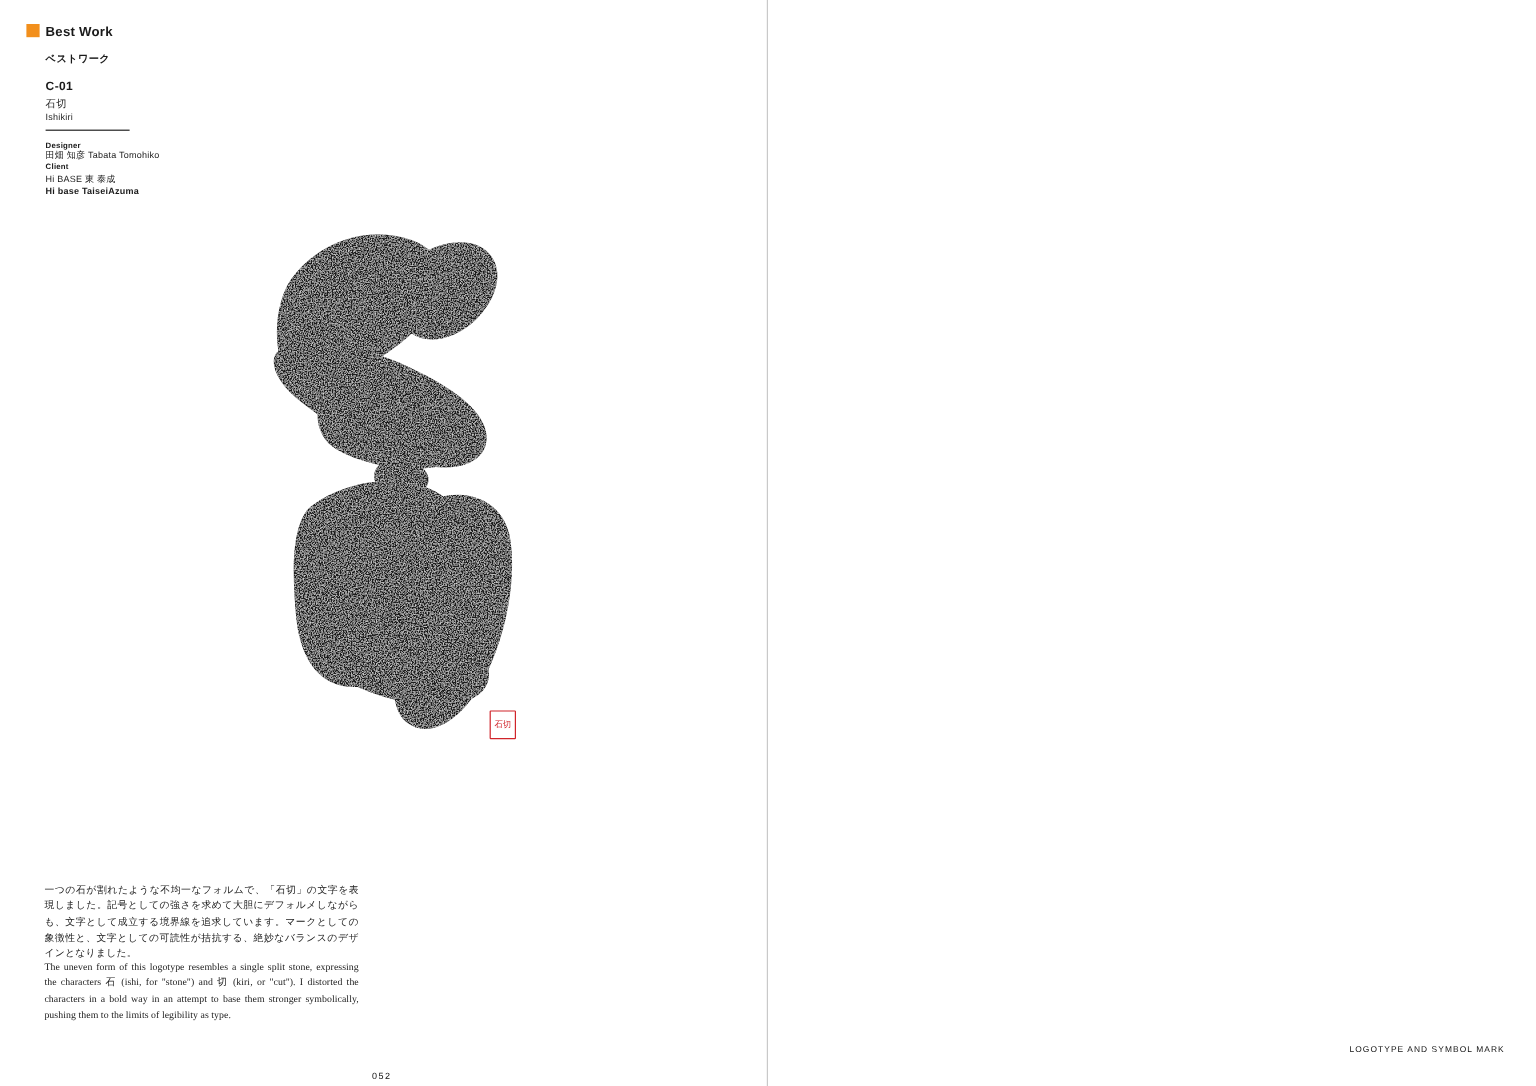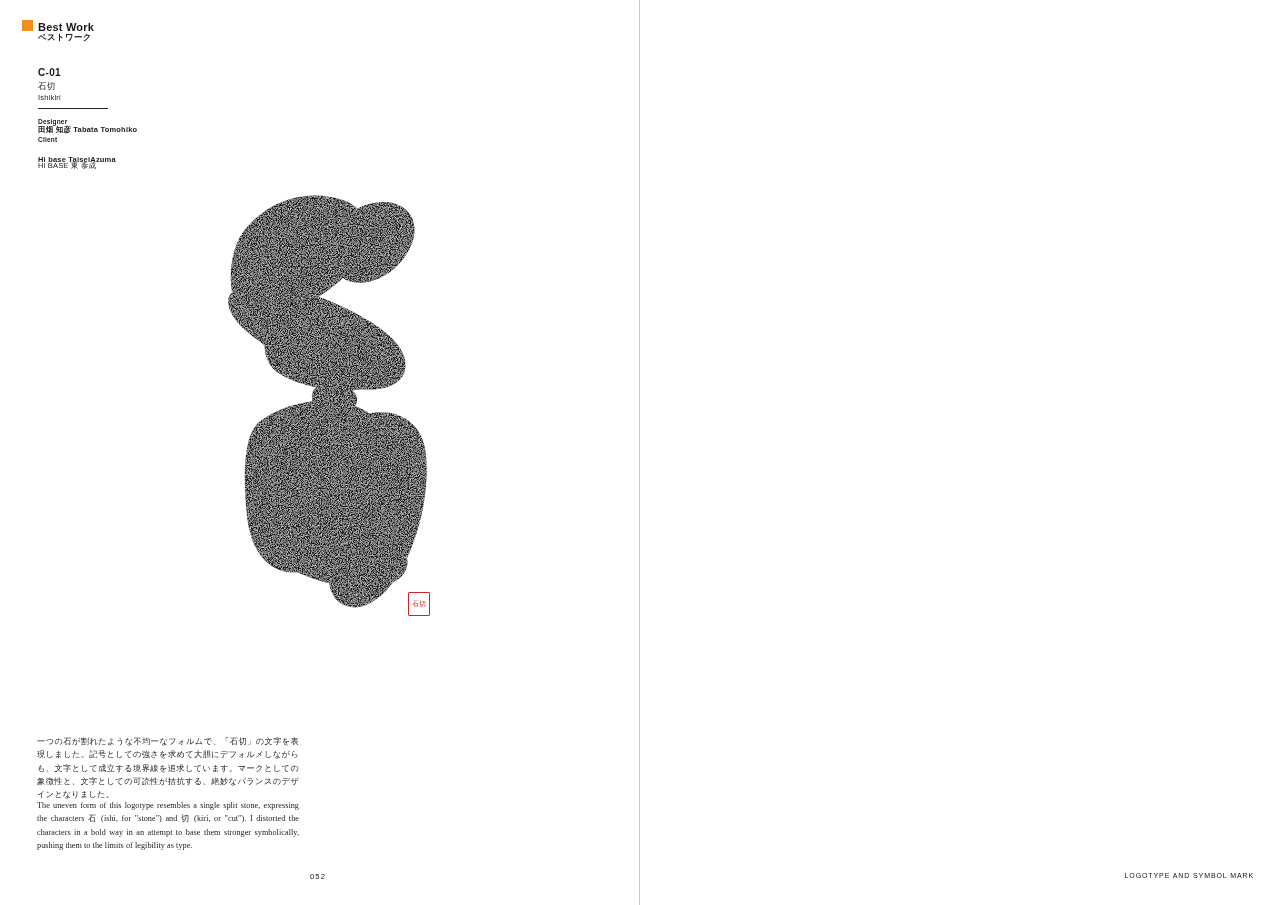--- a/index.html
+++ b/index.html
@@ -21,21 +21,21 @@
   }
   
   .orange-bar{
     position:absolute;left:22px;top:20px;width:11px;height:11px;background:#f28f1c;
   }
   .best-work{
     position:absolute;left:38px;top:21px;
     font-size:11px;font-weight:bold;letter-spacing:.2px;
   }
   .best-work-jp{
-    position:absolute;left:38px;top:32px;
+    position:absolute;left:38px;top:44px;
     font-size:8.5px;font-weight:bold;letter-spacing:.3px;font-family:Liberation Serif, serif;
   }
   .code{
     position:absolute;left:38px;top:67px;
     font-size:10px;font-weight:bold;letter-spacing:.3px;text-align:center;
   }
   .title-jp{
     position:absolute;left:38px;top:81px;
     font-size:8.5px;letter-spacing:.3px;
   }
@@ -46,23 +46,23 @@
   .rule{
     position:absolute;left:38px;top:108px;width:70px;height:1px;background:#222;
   }
   .credit-label{
     position:absolute;left:38px;font-size:6.5px;font-weight:bold;letter-spacing:.2px;
   }
   .credit-value{
     position:absolute;left:38px;font-size:7.5px;letter-spacing:.2px;
   }
   .lbl-designer{top:118px;}
-  .val-designer{top:125px;font-weight:bold;}
+  .val-designer{top:125px;}
   .lbl-client{top:136px;}
-  .val-client1{top:161px;text-align:right;}
+  .val-client1{top:145px;text-align:right;}
   .val-client2{top:155px;font-weight:bold;}
 
   .artwork{
     position:absolute;left:215px;top:172px;width:240px;height:460px;
   }
   .artwork svg{display:block;}
   .stamp{
     position:absolute;left:408px;top:592px;width:20px;height:22px;
     border:1.4px solid #d0242a;border-radius:1px;
     display:flex;align-items:center;justify-content:center;
@@ -71,21 +71,21 @@
   .body-jp{
     position:absolute;left:37px;top:735px;width:262px;
     font-size:8.2px;line-height:1.62;letter-spacing:.2px;text-align:justify;
   }
   .body-en{
     position:absolute;left:37px;top:799px;width:262px;
     font-size:8.2px;line-height:1.62;letter-spacing:.05px;text-align:justify;
     font-family:"Liberation Serif", serif;
   }
   .folio{
-    position:absolute;font-size:7.5px;letter-spacing:1.2px;color:#111;
+    position:absolute;font-size:7.5px;letter-spacing:1.2px;color:#111;margin-top:20px;
   }
   .folio-left{left:310px;top:872px;}
   .running-head{
     position:absolute;right:26px;top:872px;
     font-size:7px;letter-spacing:.9px;color:#111;
   }
 </style>
 </head>
 <body>
 

